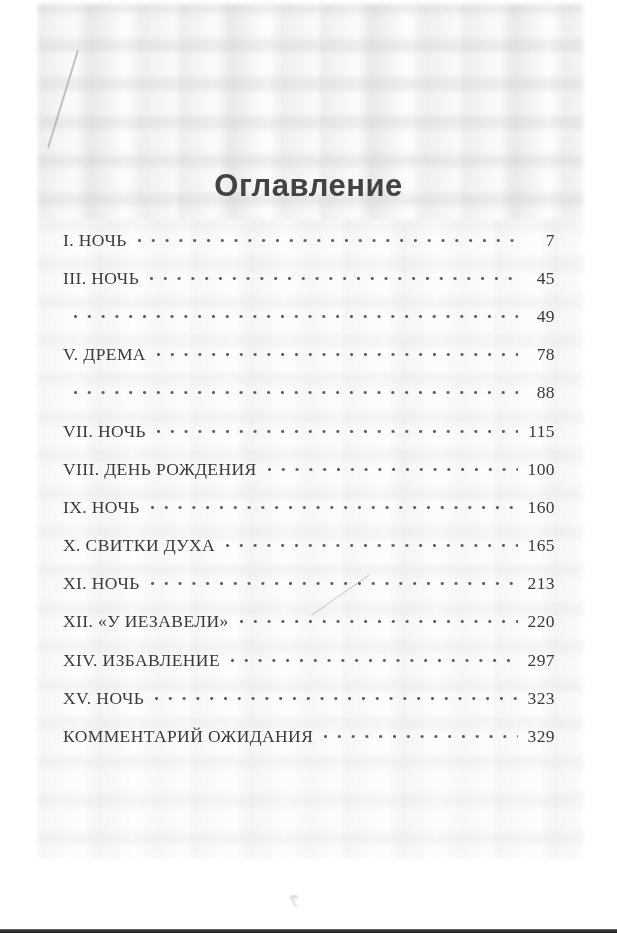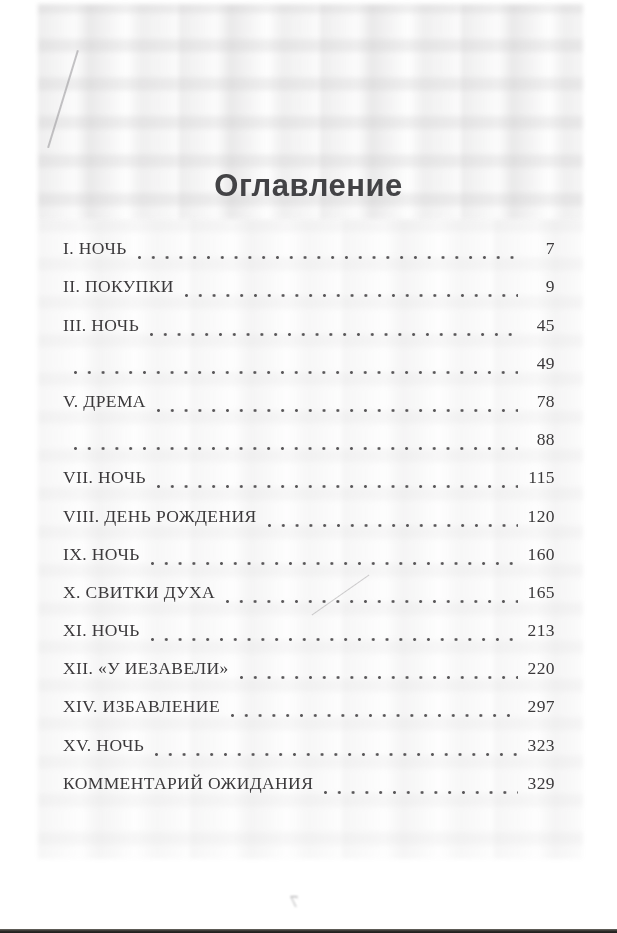--- a/index.html
+++ b/index.html
@@ -83,21 +83,21 @@
     letter-spacing: 0.5px;
     color: #434346;
   }
   .toc {
     position: relative;
     margin-top: 15px;
     padding: 0 62px 0 63px;
   }
   .toc-row {
     display: flex;
-    align-items: flex-end;
+    align-items: center;
     height: 38.2px;
     font-size: 17.5px;
     letter-spacing: 0.4px;
     color: #3b393b;
   }
   .toc-label { white-space: nowrap; }
   .toc-leader {
     flex: 1;
     height: 3px;
     margin: 0 7px 0 11px;
@@ -125,25 +125,20 @@
 
   <h1 class="page-title">Оглавление</h1>
 
   <div class="toc" id="toc">
   <div class="toc-row">
     <span class="toc-label">I. НОЧЬ</span>
     <span class="toc-leader"></span>
     <span class="toc-page">7</span>
   </div>
 
-  <div class="toc-row">
-    <span class="toc-label">II. ПОКУПКИ</span>
-    <span class="toc-leader"></span>
-    <span class="toc-page">9</span>
-  </div>
 
   <div class="toc-row">
     <span class="toc-label">III. НОЧЬ</span>
     <span class="toc-leader"></span>
     <span class="toc-page">45</span>
   </div>
 
   <div class="toc-row">
     <span class="toc-leader"></span>
     <span class="toc-page">49</span>
@@ -162,21 +157,21 @@
 
   <div class="toc-row">
     <span class="toc-label">VII. НОЧЬ</span>
     <span class="toc-leader"></span>
     <span class="toc-page">115</span>
   </div>
 
   <div class="toc-row">
     <span class="toc-label">VIII. ДЕНЬ РОЖДЕНИЯ</span>
     <span class="toc-leader"></span>
-    <span class="toc-page">120</span>
+    <span class="toc-page">100</span>
   </div>
 
   <div class="toc-row">
     <span class="toc-label">IX. НОЧЬ</span>
     <span class="toc-leader"></span>
     <span class="toc-page">160</span>
   </div>
 
   <div class="toc-row">
     <span class="toc-label">X. СВИТКИ ДУХА</span>

